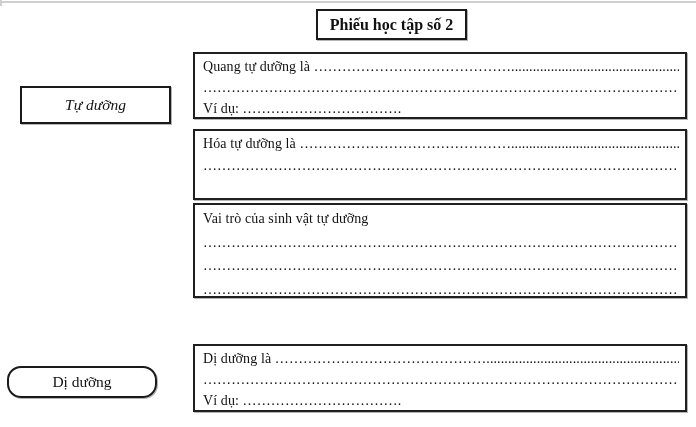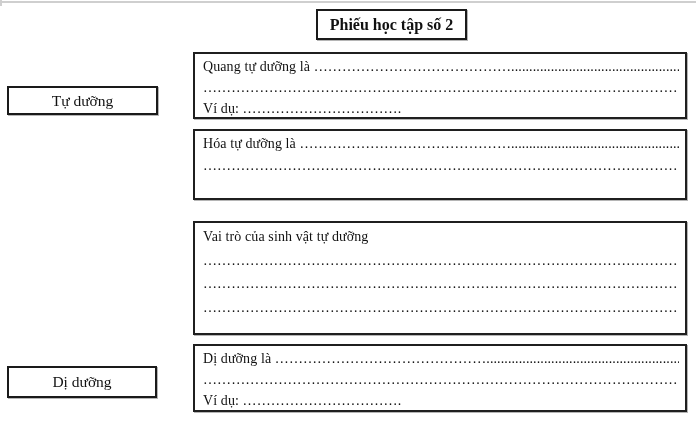--- a/index.html
+++ b/index.html
@@ -36,35 +36,35 @@
     box-shadow: 1px 1px 0 #b5b5b5;
   }
   .label-box {
     position: absolute;
     border: 2px solid #1a1a1a;
     box-sizing: border-box;
     display: flex; align-items: center; justify-content: center;
     font-size: 15.5px;
     box-shadow: 1px 1px 0 #b5b5b5;
   }
-  .label-tu-duong { left: 7px; top: 86px;  width: 151px; height: 29px; }
-  .label-di-duong { left: 7px; top: 366px; width: 150px; height: 32px; }
+  .label-tu-duong { left: 20px; top: 86px;  width: 151px; height: 38px; font-style: italic; }
+  .label-di-duong { left: 7px; top: 366px; width: 150px; height: 32px; border-radius: 14px; }
   .content-box {
     position: absolute;
     left: 193px;
     width: 494px;
     border: 2px solid #1f1f1f;
     box-sizing: border-box;
     padding: 2px 6px 0 8px;
     font-size: 14px;
     box-shadow: 1px 1px 0 #b5b5b5;
   }
   .box-1 { top: 52px;  height: 67px; }
   .box-2 { top: 129px; height: 71px; }
-  .box-3 { top: 221px; height: 114px; }
+  .box-3 { top: 203px; height: 95px; }
   .box-4 { top: 344px; height: 68px; }
   .line {
     line-height: 21px;
     white-space: nowrap;
     overflow: hidden;
     letter-spacing: 0.1px;
   }
   .box-2 .line { line-height: 22px; }
   .box-3 .line { line-height: 23.5px; }
 </style>

